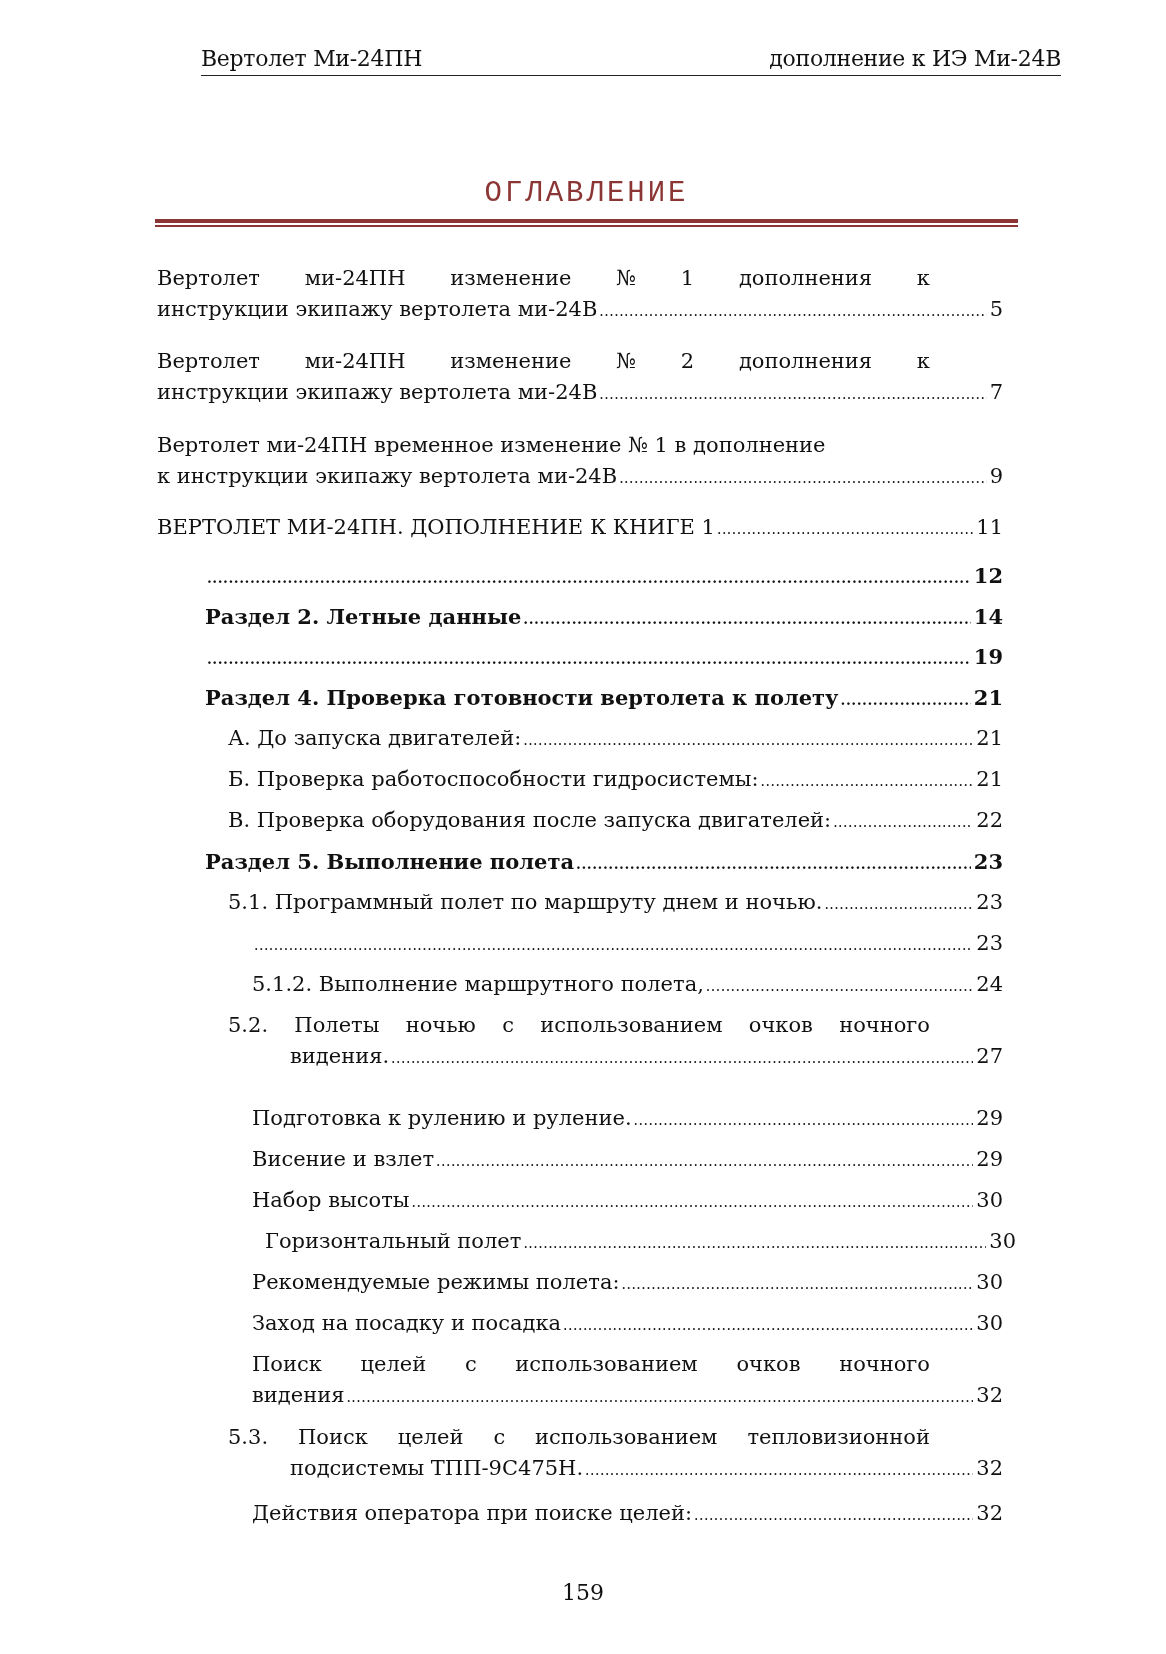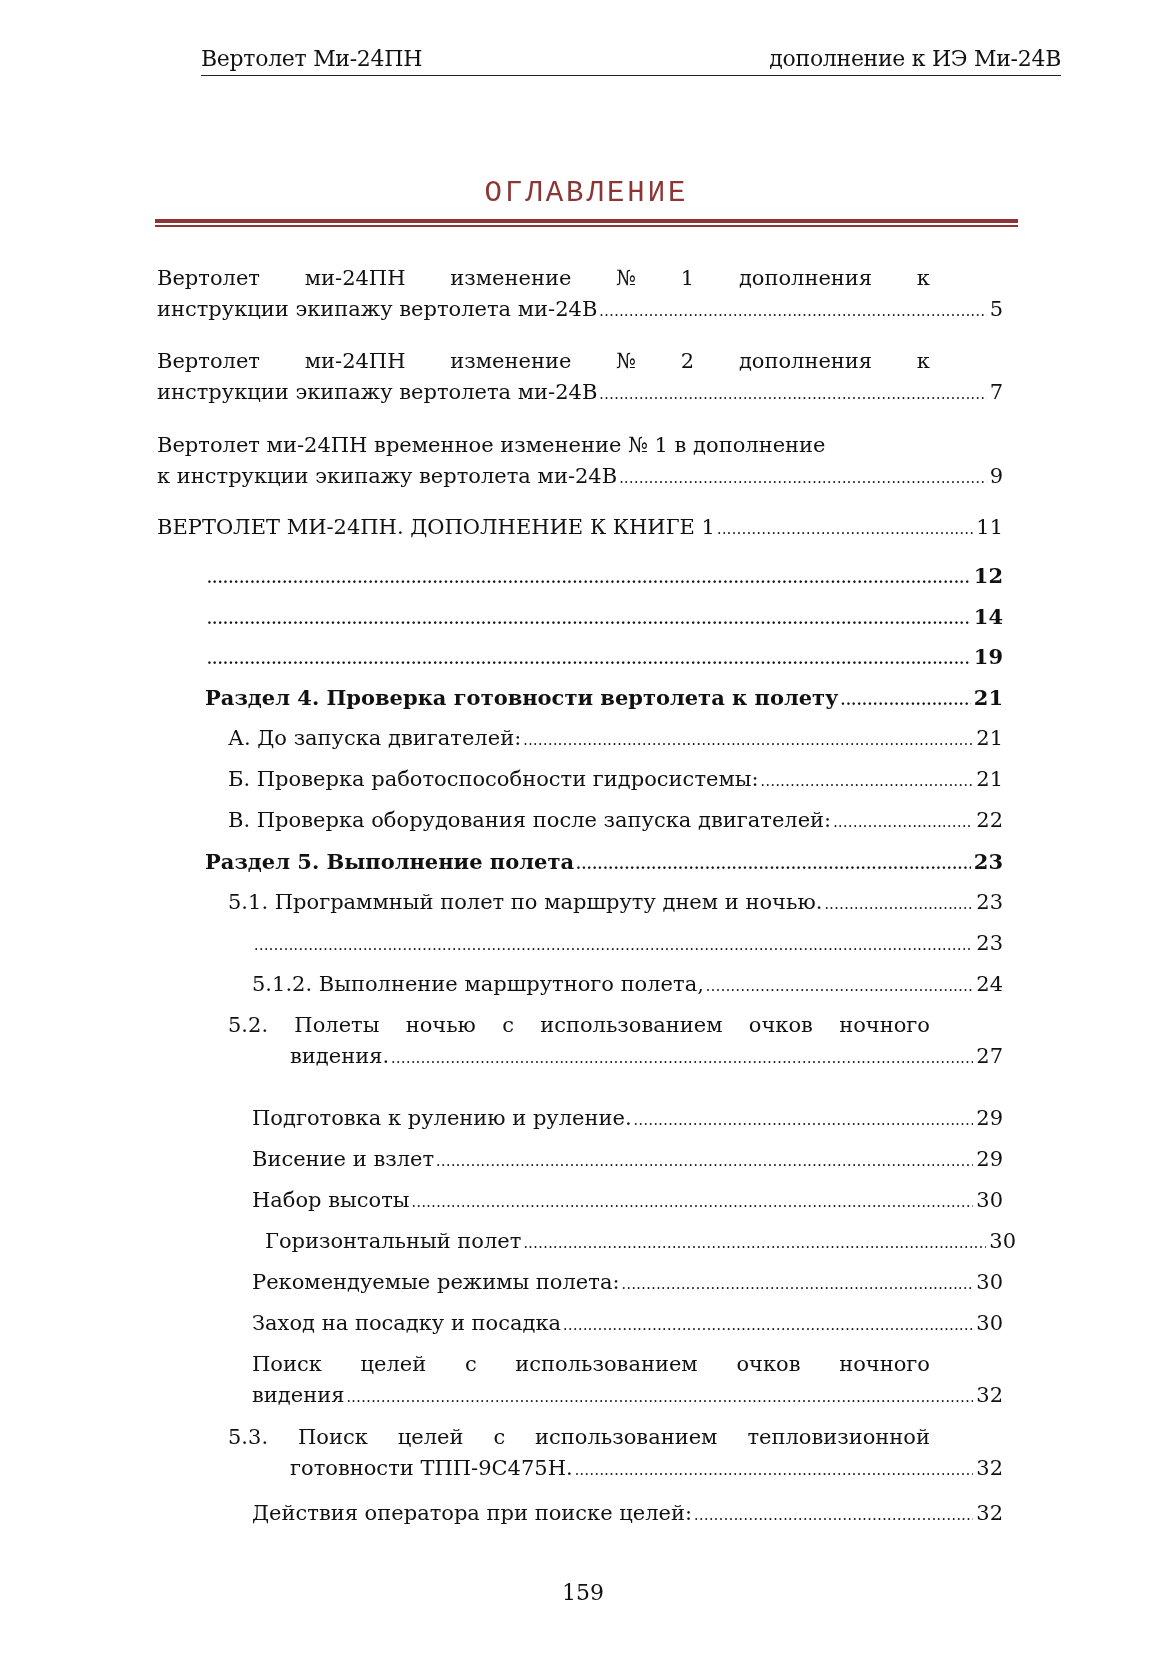--- a/index.html
+++ b/index.html
@@ -160,20 +160,21 @@
       </div>
     </div>
     <div class="entry bold" style="left: 205px; top: 560px; width: 798px;">
       <div class="line">
         <span class="dots"></span>
         <span class="pg">12</span>
       </div>
     </div>
     <div class="entry bold" style="left: 205px; top: 601px; width: 798px;">
       <div class="line">
+        <span class="txt">Раздел 2. Летные данные</span>
         <span class="dots"></span>
         <span class="pg">14</span>
       </div>
     </div>
     <div class="entry bold" style="left: 205px; top: 641px; width: 798px;">
       <div class="line">
         <span class="dots"></span>
         <span class="pg">19</span>
       </div>
     </div>
@@ -308,21 +309,21 @@
     <div class="entry" style="left: 228px; top: 1422px; width: 775px;">
       <div class="justify" style="width: 702px;">
         <span>5.3.</span>
         <span>Поиск</span>
         <span>целей</span>
         <span>с</span>
         <span>использованием</span>
         <span>тепловизионной</span>
       </div>
       <div class="line" style="margin-left: 62px;">
-        <span class="txt">готовности ТПП-9С475Н.</span>
+        <span class="txt">подсистемы ТПП-9С475Н.</span>
         <span class="dots"></span>
         <span class="pg">32</span>
       </div>
     </div>
     <div class="entry" style="left: 252px; top: 1498px; width: 751px;">
       <div class="line">
         <span class="txt">Действия оператора при поиске целей:</span>
         <span class="dots"></span>
         <span class="pg">32</span>
       </div>

